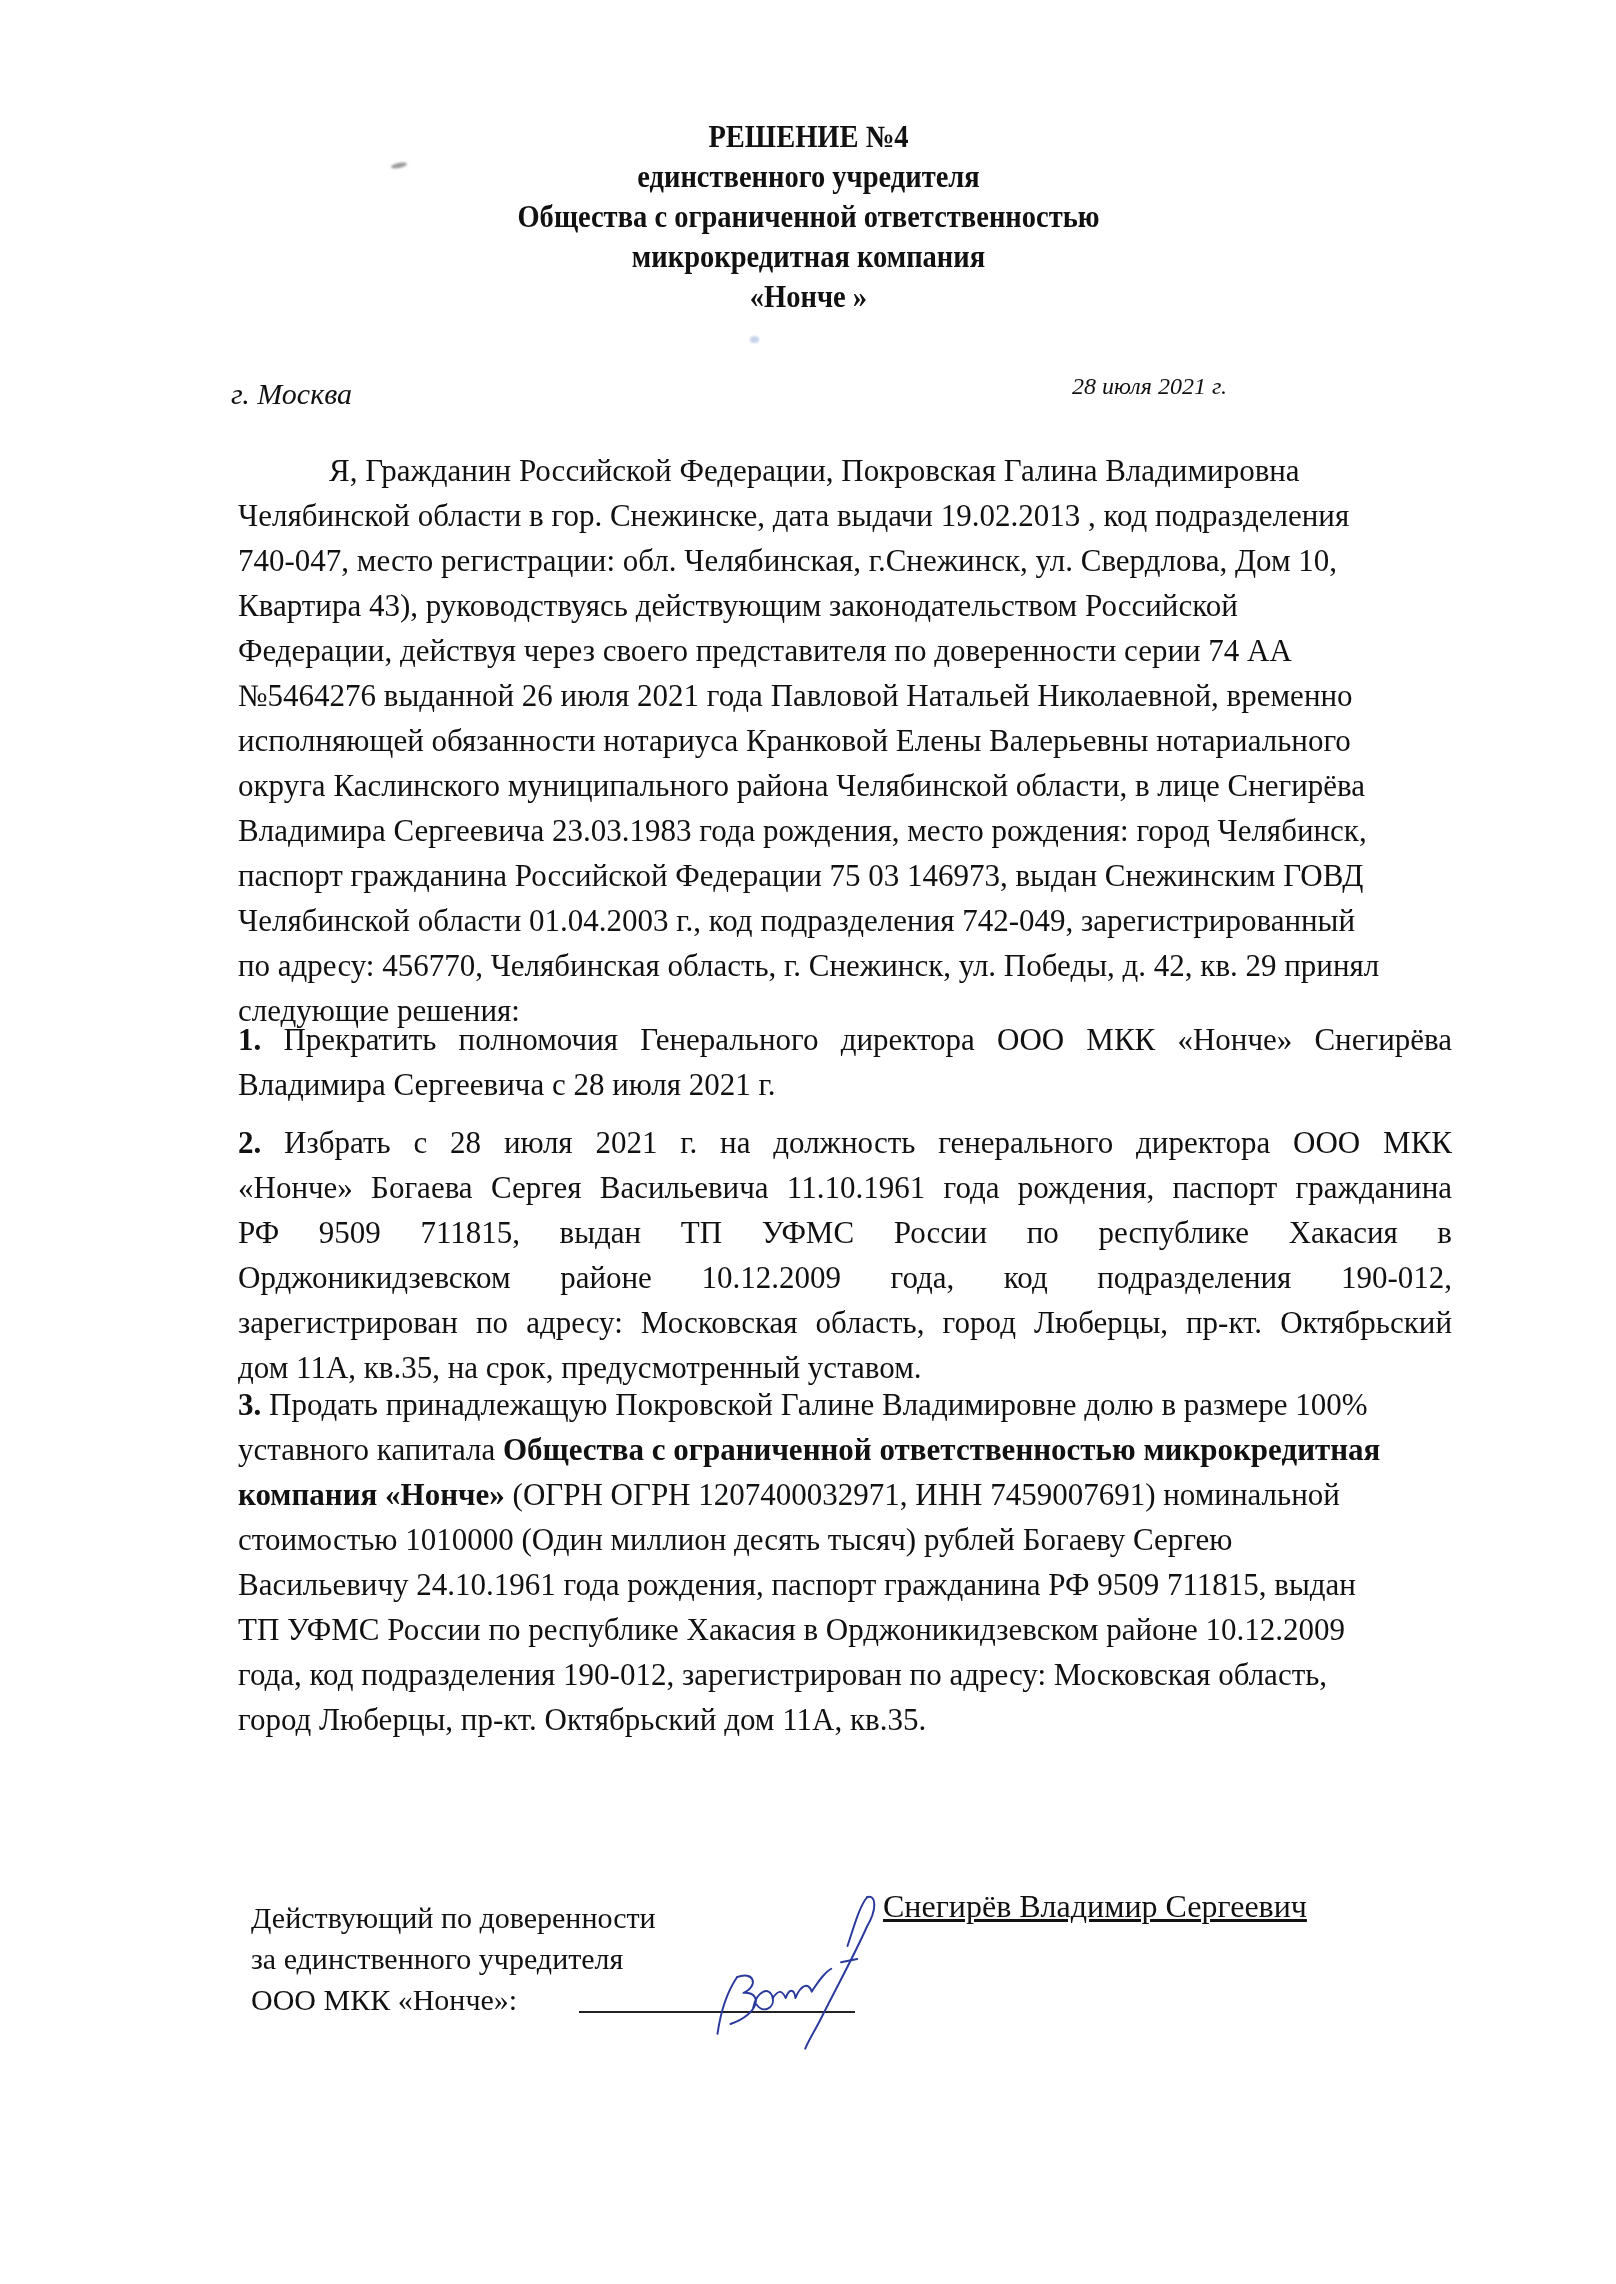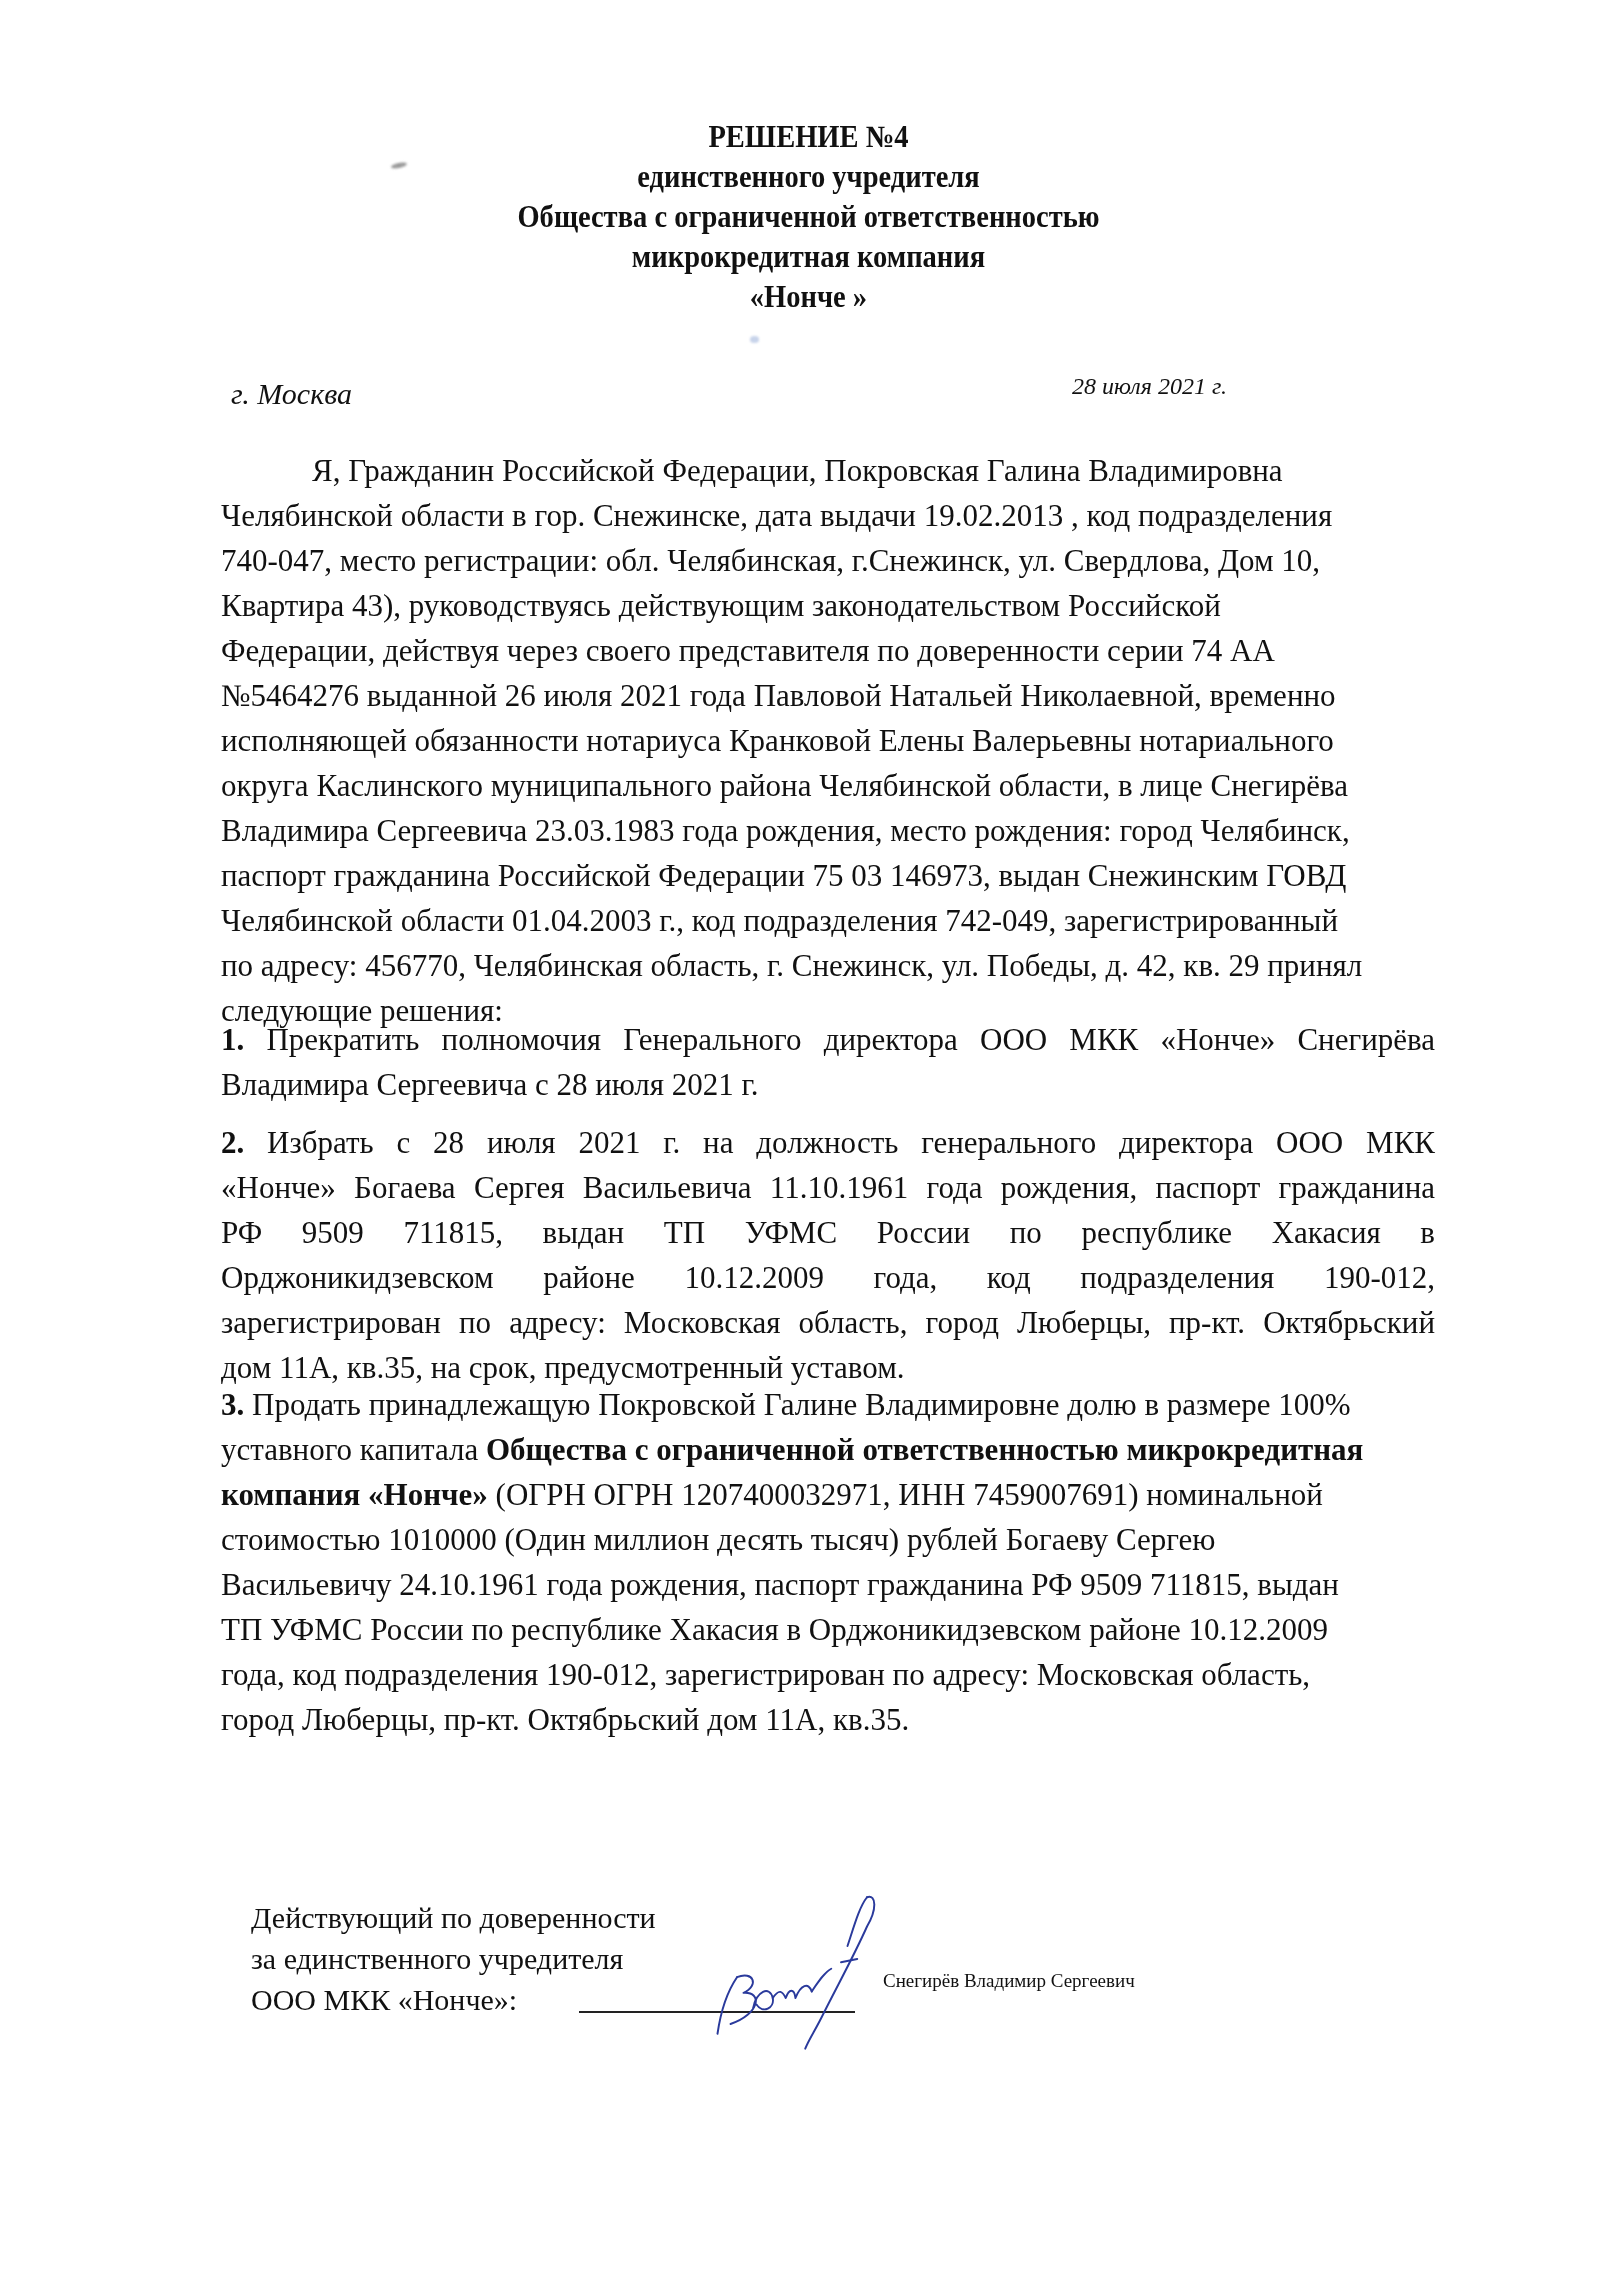--- a/index.html
+++ b/index.html
@@ -16,35 +16,35 @@
       position: absolute; left: 0; width: 1617px; top: 117px;
       text-align: center; font-weight: bold; font-size: 31px; line-height: 40px;
       transform: scaleX(0.92); transform-origin: center top;
     }
     .title-block div { white-space: nowrap; }
 
     .place { position: absolute; left: 231px; top: 377px; font-style: italic; font-size: 30px; }
     .date { position: absolute; left: 1072px; top: 373px; font-style: italic; font-size: 24px; }
 
     .text {
-      position: absolute; left: 221px; width: 1214px; font-size: 31px; line-height: 45px;
+      position: absolute; left: 238px; width: 1214px; font-size: 31px; line-height: 45px;
     }
     .intro { top: 448px; text-indent: 91px; }
     .intro .ln, .item3 .ln, .item2 .ln { display: block; white-space: nowrap; }
     .justify { text-align: justify; text-align-last: justify; }
     .lastln { text-align: left; text-align-last: left; }
     .item1 { top: 1009px; margin-top: 8px; }
     .item2 { top: 1120px; }
     .item3 { top: 1382px; }
     .num { font-weight: bold; }
     .bold { font-weight: bold; }
 
     .sig-label { position: absolute; left: 251px; top: 1897px; font-size: 30px; line-height: 41px; }
     .sig-line { position: absolute; left: 579px; top: 2011px; width: 276px; height: 2px; background: #222; }
-    .sig-name { position: absolute; left: 883px; top: 1970px; font-size: 19px; }
+    .sig-name { position: absolute; left: 883px; top: 1888px; font-size: 32px; text-decoration: underline; }
     .signature { position: absolute; left: 691px; top: 1894px; width: 222px; height: 156px; }
   </style>
 </head>
 <body>
 
 <div class="page">
   <div class="speck"></div>
   <div class="speck2"></div>
 
   <div class="title-block">

